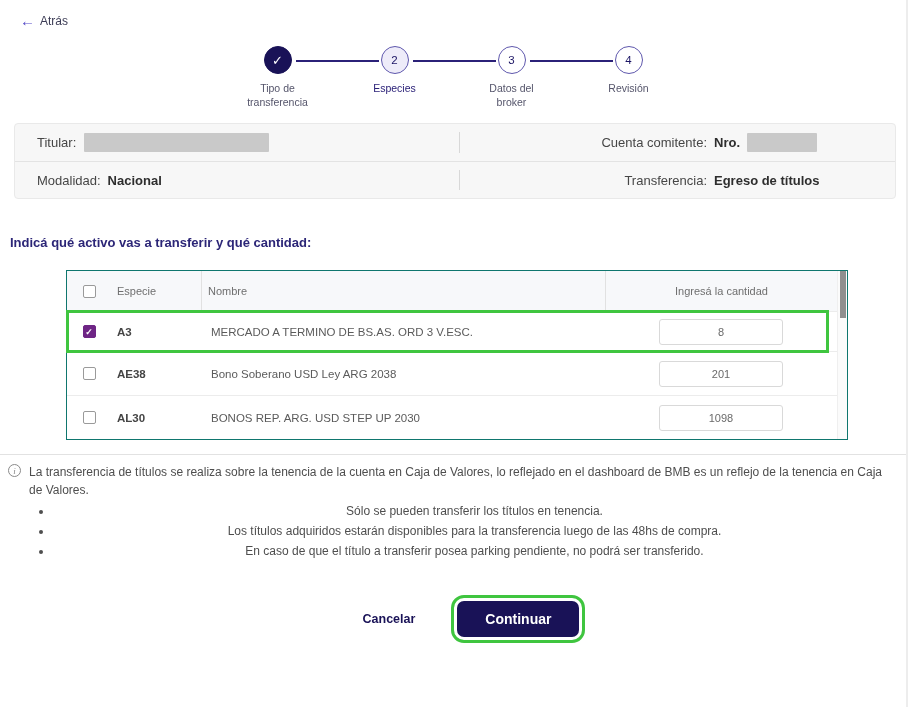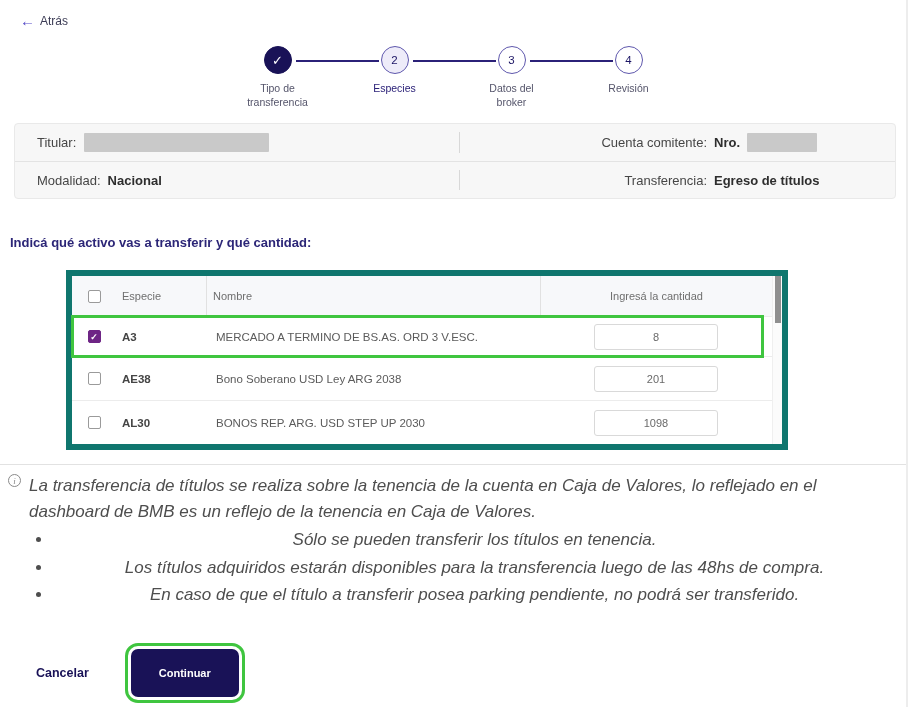--- a/index.html
+++ b/index.html
@@ -40,21 +40,21 @@
   .cell.right { flex:1; }
   .cell.right .lblr { flex:0 0 252px; text-align:right; }
   .cell .val { font-weight:bold; color:#2e2e2e; margin-left:7px; }
   .redacted { display:inline-block; background:#c9c9c9; border-radius:1px; height:19px; }
   .red-lg { width:185px; margin-left:8px; } .red-sm { width:70px; margin-left:7px; }
 
   
   .section-heading { margin:36px 0 0 10px; font-size:13px; font-weight:bold; color:#2c2677; }
 
   
-  .table-wrap { display:flex; margin:20px 60px 0 66px; width:722px; border:6px solid #0f766e; background:#fff; }
+  .table-wrap { display:flex; margin:20px 60px 0 66px; width:782px; border:1px solid #0f766e; background:#fff; }
   .table-main { flex:1; }
   .thead, .trow { display:grid; grid-template-columns:44px 90px 1fr 232px; align-items:center; }
   .thead { height:40px; background:#f7f8fa; color:#6f6f6f; font-size:11px; }
   .thead .hc { padding-left:6px; }
   .thead .hdiv { border-left:1px solid #e1e1e1; height:100%; display:flex; align-items:center; }
   .thead .c-cant { justify-content:center; padding-left:0; }
   .trow { height:44px; border-top:1px solid #ececec; }
   .trow.hl { position:relative; height:40px; }
   .trow.hl::after { content:""; position:absolute; inset:-2px 8px -2px -1px;
         border:3px solid #3fc53f; pointer-events:none; }
@@ -71,30 +71,30 @@
         text-align:center; font-size:11px; color:#6a6a6a; font-family:"Liberation Sans", sans-serif; }
   .scrollbar { width:10px; background:#fbfbfb; border-left:1px solid #efefef; position:relative; cursor:pointer; }
   .thumb { position:absolute; top:0; left:2px; width:6px; height:47px; background:#8f8f8f; }
 
   
   .notes-sep { margin-top:14px; border-top:1px solid #e2e2e2; }
   .notes { display:flex; margin:8px 10px 0 8px; gap:8px; }
   .info-icon { flex:0 0 13px; width:13px; height:13px; margin-top:1px; border:1px solid #8a8a8a;
         border-radius:50%; color:#8a8a8a; font-size:9px; line-height:12px; text-align:center;
         font-style:italic; font-family:"Liberation Serif", serif; }
-  .notes-body { font-size:17px; color:#4e4e4e; line-height:1.5;font-style:italic; }
+  .notes-body { font-size:12px; color:#4e4e4e; line-height:1.5; }
   .notes-body ul { margin:3px 0 11px 24px;text-align:center; }
   .notes-body li { margin-bottom:2px; }
 
   
-  .actions { display:flex; align-items:center; gap:42px; margin-top:30px; padding-bottom:30px;margin-left:36px; }
+  .actions { display:flex; justify-content:center; align-items:center; gap:42px; margin-top:30px; padding-bottom:30px;margin-left:36px; }
   .cancel { font-size:12.5px; font-weight:bold; color:#191257; text-decoration:none; cursor:pointer; }
-  .continue { background:#191257; color:#fff; font-size:11px; font-weight:bold;
+  .continue { background:#191257; color:#fff; font-size:14px; font-weight:bold;
         font-family:"Liberation Sans", sans-serif; border:none; border-radius:7px;
-        padding:18px 28px; cursor:pointer; outline:3px solid #3fc53f; outline-offset:3px; }
+        padding:10px 28px; cursor:pointer; outline:3px solid #3fc53f; outline-offset:3px; }
 </style>
 </head>
 <body>
 
 <div class="page">
 
   <a class="back">
     <span class="arrow">←</span>
     <span class="lbl">Atrás</span>
   </a>

